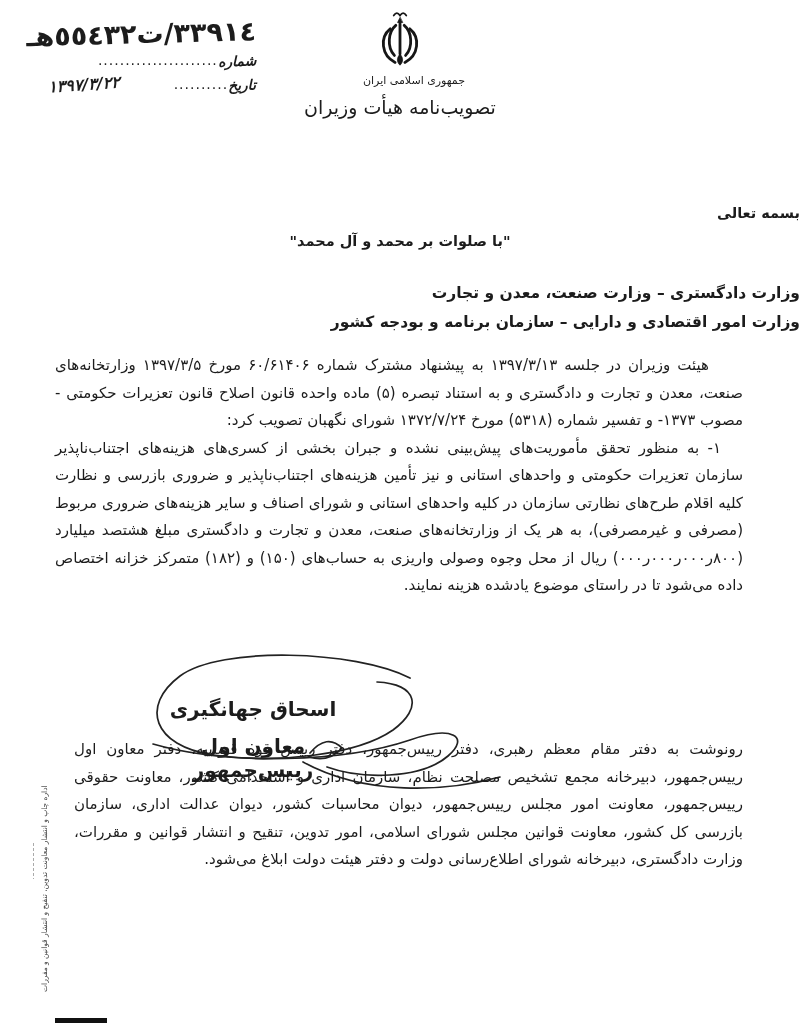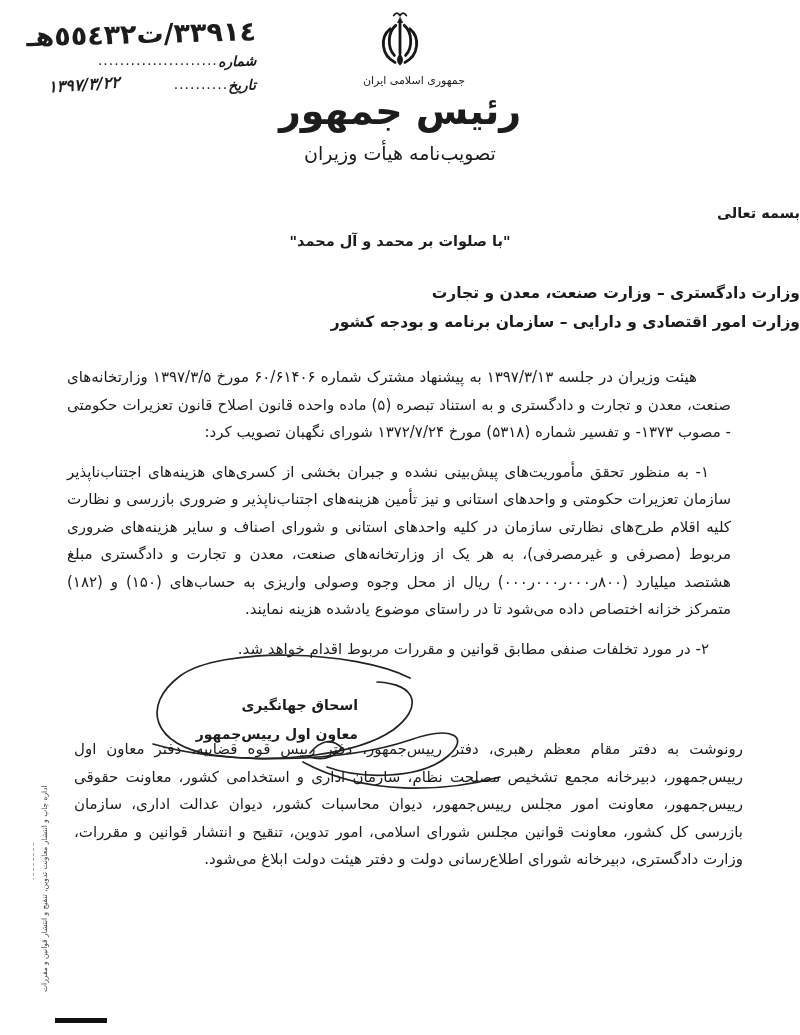--- a/index.html
+++ b/index.html
@@ -37,27 +37,27 @@
   .besmele{position:absolute;top:205px;left:0;right:0;text-align:right;font-weight:bold;font-size:14.5px;}
   .salawat{position:absolute;top:233px;left:0;right:0;text-align:center;font-weight:bold;font-size:14.5px;}
 
   
   .addressees{position:absolute;top:279px;left:0;right:0;text-align:right;
     font-weight:bold;font-size:15.5px;line-height:29px;direction:rtl;}
 
   
   .body-text{position:absolute;top:352px;right:57px;left:55px;direction:rtl;
     text-align:justify;font-size:15px;line-height:27.5px;}
-  .body-text p{margin:12px;}
+  .body-text p{margin:0;}
   .p-intro{text-indent:34px;}
   .p-clause{text-indent:22px;}
 
   
-  .sig{position:absolute;top:697px;left:148px;width:210px;
-    direction:rtl;font-weight:bold;font-size:14px;}
+  .sig{position:absolute;top:697px;left:148px;width:210px;text-align:center;
+    direction:rtl;font-weight:bold;font-size:20px;}
   .sig .sig-name{margin-bottom:13px;}
   .sig-scribble{position:absolute;top:650px;left:105px;pointer-events:none;}
 
   
   .cc{position:absolute;top:736px;right:57px;left:55px;direction:rtl;
     text-align:justify;font-size:15px;line-height:27.5px;margin-left:19px;}
 
   
   .margin-note{
     position:absolute;left:40px;top:992px;transform:rotate(-90deg);
@@ -93,36 +93,34 @@
         <path d="M40 16 L40 62" stroke-width="4"></path>
         <path d="M40 10 l -3.5 7 h 7 z" fill="#161616" stroke-width="1"></path>
         <path d="M40 62 C 35 68, 35 73, 40 78 C 45 73, 45 68, 40 62" fill="#161616" stroke-width="1"></path>
         <path d="M34 21 C 23 30, 21 52, 32 64" stroke-width="4"></path>
         <path d="M46 21 C 57 30, 59 52, 48 64" stroke-width="4"></path>
         <path d="M26 26 C 11 38, 13 64, 33 74" stroke-width="4"></path>
         <path d="M54 26 C 69 38, 67 64, 47 74" stroke-width="4"></path>
       </svg>
     </span>
     <div class="country">جمهوری اسلامی ایران</div>
-    <div class="office">رئیس جمهور</div>
     <div class="doctype">تصویب‌نامه هیأت وزیران</div>
   </div>
 
   <div class="besmele">بسمه تعالی</div>
   <div class="salawat">"با صلوات بر محمد و آل محمد"</div>
 
   <div class="addressees">
     <div>وزارت دادگستری – وزارت صنعت، معدن و تجارت</div>
     <div>وزارت امور اقتصادی و دارایی – سازمان برنامه و بودجه کشور</div>
   </div>
 
   <div class="body-text">
     <p class="p-intro">هیئت وزیران در جلسه ۱۳۹۷/۳/۱۳ به پیشنهاد مشترک شماره ۶۰/۶۱۴۰۶ مورخ ۱۳۹۷/۳/۵ وزارتخانه‌های صنعت، معدن و تجارت و دادگستری و به استناد تبصره (۵) ماده واحده قانون اصلاح قانون تعزیرات حکومتی - مصوب ۱۳۷۳- و تفسیر شماره (۵۳۱۸) مورخ ۱۳۷۲/۷/۲۴ شورای نگهبان تصویب کرد:</p>
     <p class="p-clause">۱- به منظور تحقق مأموریت‌های پیش‌بینی نشده و جبران بخشی از کسری‌های هزینه‌های اجتناب‌ناپذیر سازمان تعزیرات حکومتی و واحدهای استانی و نیز تأمین هزینه‌های اجتناب‌ناپذیر و ضروری بازرسی و نظارت کلیه اقلام طرح‌های نظارتی سازمان در کلیه واحدهای استانی و شورای اصناف و سایر هزینه‌های ضروری مربوط (مصرفی و غیرمصرفی)، به هر یک از وزارتخانه‌های صنعت، معدن و تجارت و دادگستری مبلغ هشتصد میلیارد (۸۰۰ر۰۰۰ر۰۰۰ر۰۰۰) ریال از محل وجوه وصولی واریزی به حساب‌های (۱۵۰) و (۱۸۲) متمرکز خزانه اختصاص داده می‌شود تا در راستای موضوع یادشده هزینه نمایند.</p>
-    <p class="p-clause">۲- در مورد تخلفات صنفی مطابق قوانین و مقررات مربوط اقدام خواهد شد.</p>
   </div>
 
   <div class="sig">
     <div class="sig-name">اسحاق جهانگیری</div>
     <div class="sig-title">معاون اول رییس‌جمهور</div>
   </div>
   <span class="sig-scribble">
     <svg width="440" height="170" viewBox="0 0 440 170" fill="none" stroke="#222" stroke-width="1.7" stroke-linecap="round">
       <path d="M305 28 C 250 0, 115 -4, 75 26 C 35 56, 48 96, 108 105 C 172 114, 252 105, 288 80 C 318 58, 313 34, 272 32"></path>
       <path d="M48 94 C 125 116, 240 112, 305 90 C 348 75, 365 87, 343 106 C 315 130, 255 129, 222 117"></path>

